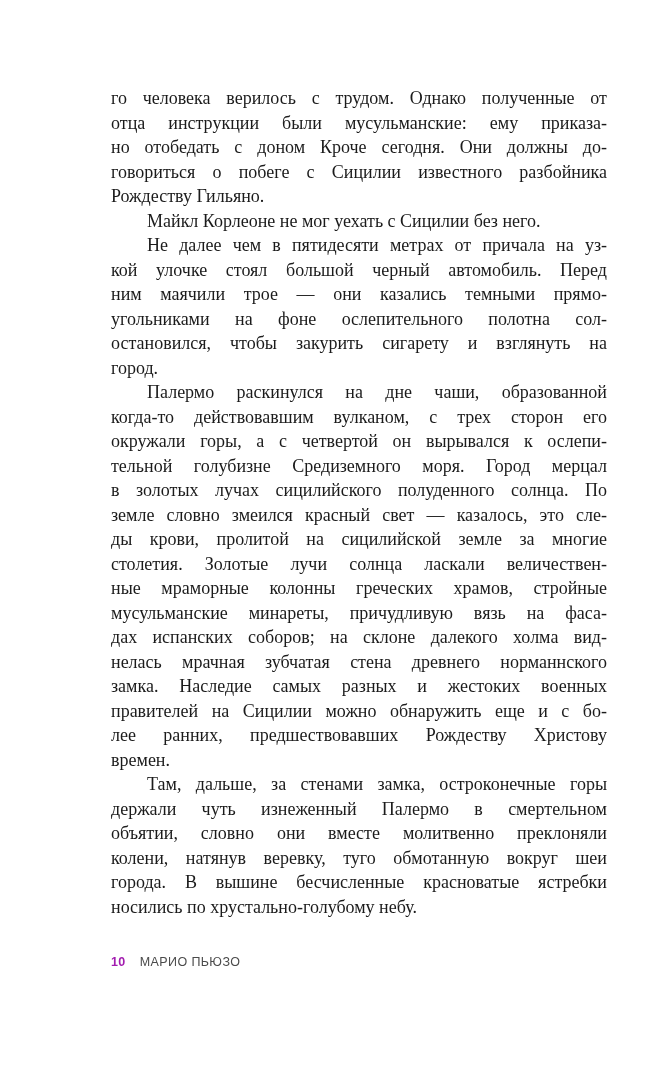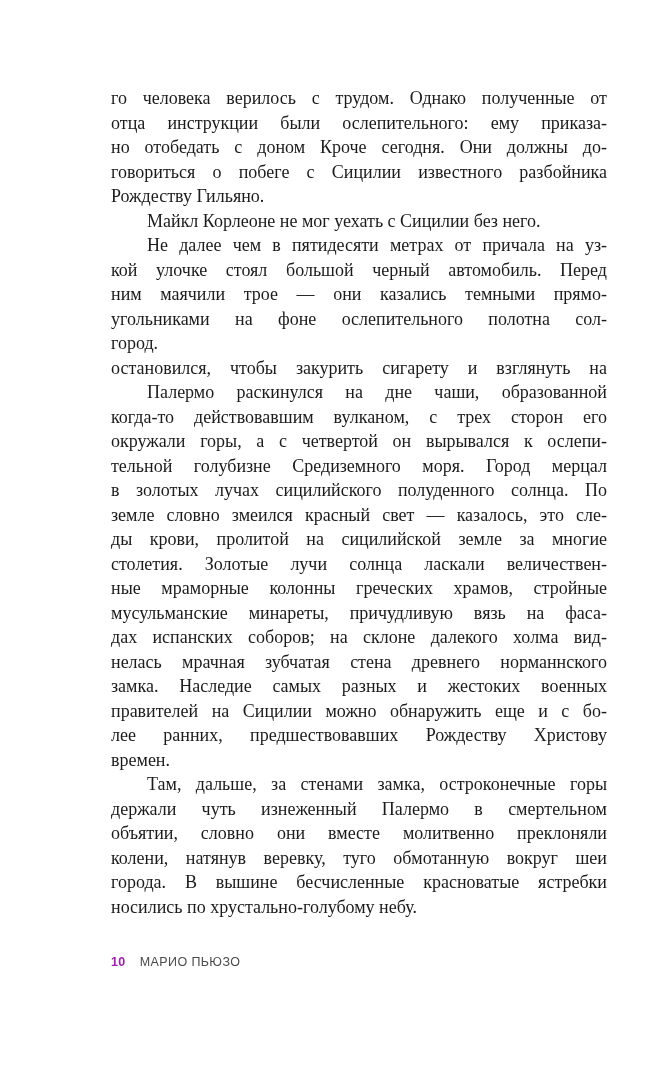--- a/index.html
+++ b/index.html
@@ -54,35 +54,35 @@
     color: #a21caf;
   }
 </style>
 </head>
 <body>
 
 <div class="page">
   <main class="text-block" id="text-block">
       <div class="para">
         <div class="line just">го человека верилось с трудом. Однако полученные от</div>
-        <div class="line just">отца инструкции были ослепительного: ему приказа-</div>
+        <div class="line just">отца инструкции были мусульманские: ему приказа-</div>
         <div class="line just">но отобедать с доном Кроче сегодня. Они должны до-</div>
         <div class="line just">говориться о побеге с Сицилии известного разбойника</div>
         <div class="line">Рождеству Гильяно.</div>
       </div>
       <div class="para indent">
         <div class="line first">Майкл Корлеоне не мог уехать с Сицилии без него.</div>
       </div>
       <div class="para indent">
         <div class="line just first">Не далее чем в пятидесяти метрах от причала на уз-</div>
         <div class="line just">кой улочке стоял большой черный автомобиль. Перед</div>
         <div class="line just">ним маячили трое — они казались темными прямо-</div>
         <div class="line just">угольниками на фоне ослепительного полотна сол-</div>
+        <div class="line just">остановился, чтобы закурить сигарету и взглянуть на</div>
         <div class="line">город.</div>
-        <div class="line just">остановился, чтобы закурить сигарету и взглянуть на</div>
       </div>
       <div class="para indent">
         <div class="line just first">Палермо раскинулся на дне чаши, образованной</div>
         <div class="line just">когда-то действовавшим вулканом, с трех сторон его</div>
         <div class="line just">окружали горы, а с четвертой он вырывался к ослепи-</div>
         <div class="line just">тельной голубизне Средиземного моря. Город мерцал</div>
         <div class="line just">в золотых лучах сицилийского полуденного солнца. По</div>
         <div class="line just">земле словно змеился красный свет — казалось, это сле-</div>
         <div class="line just">ды крови, пролитой на сицилийской земле за многие</div>
         <div class="line just">столетия. Золотые лучи солнца ласкали величествен-</div>

